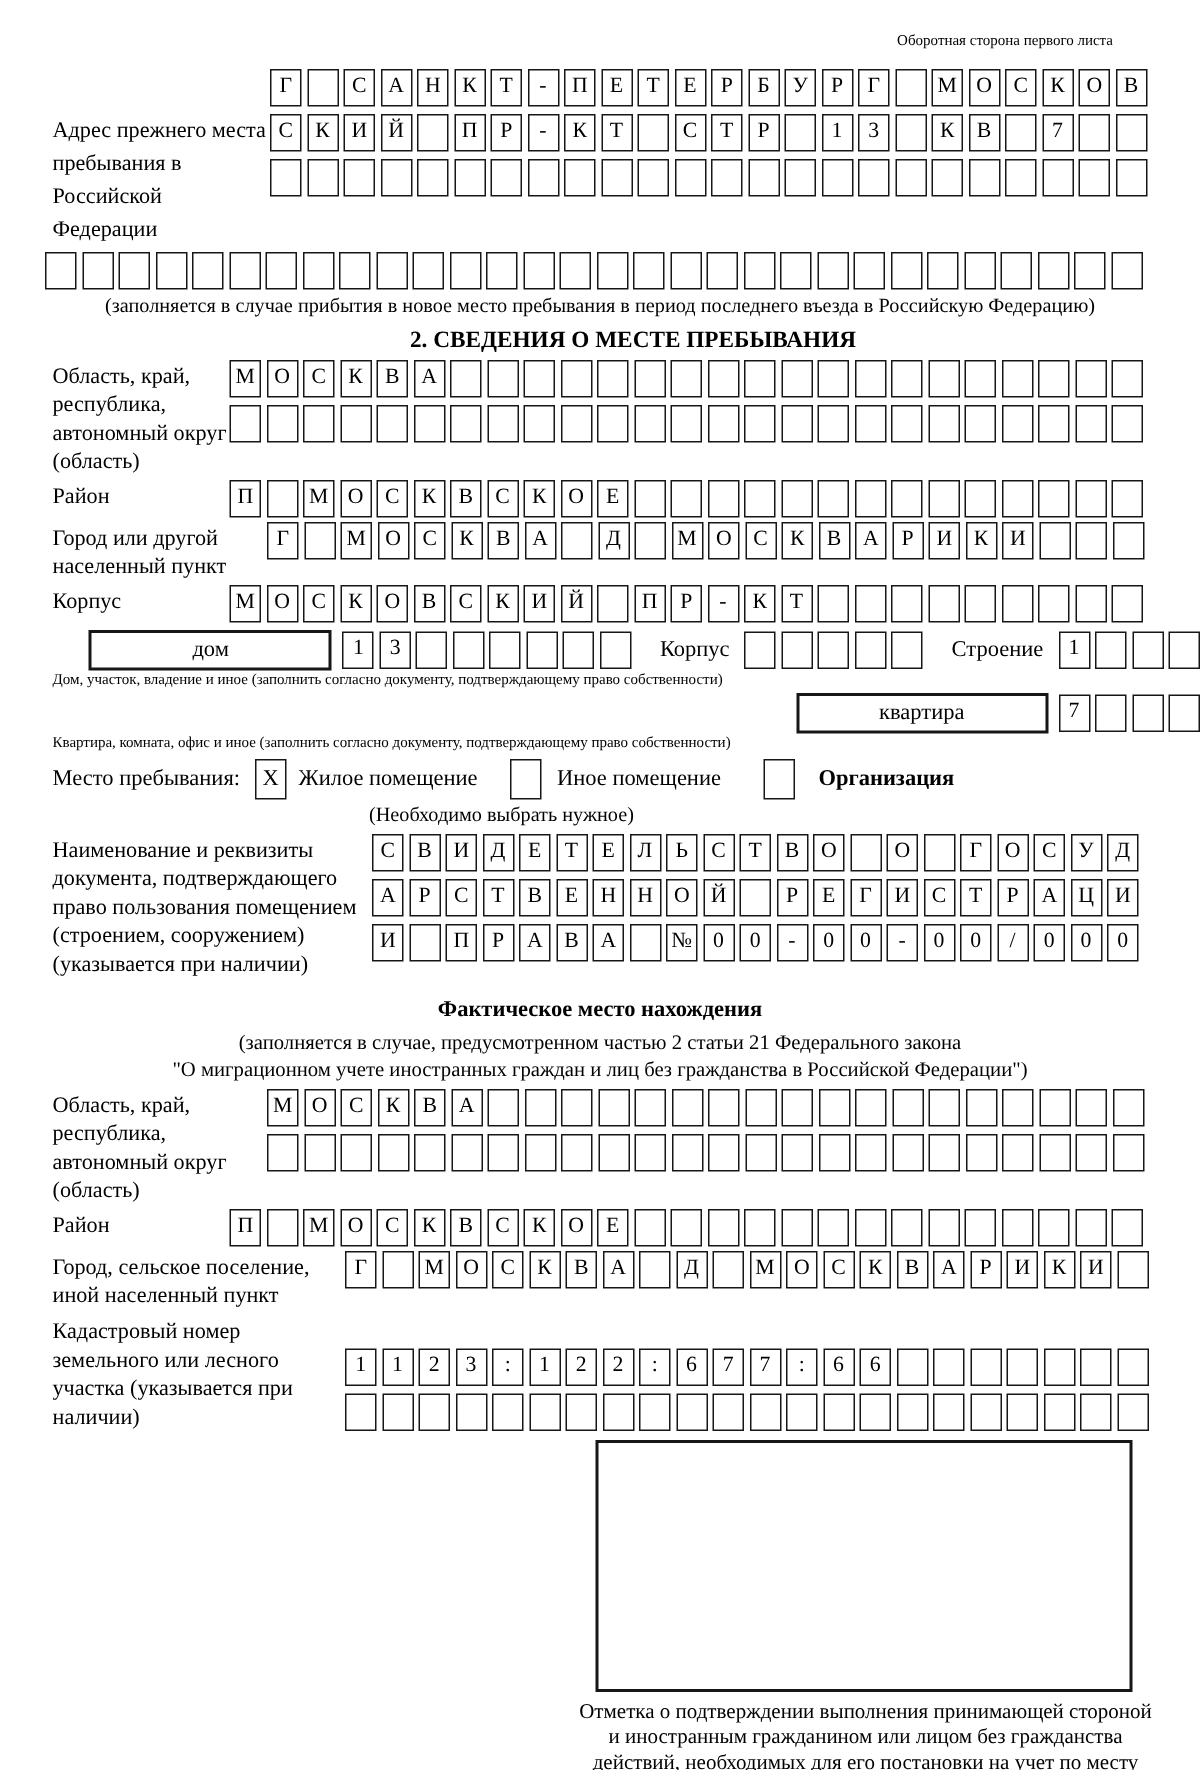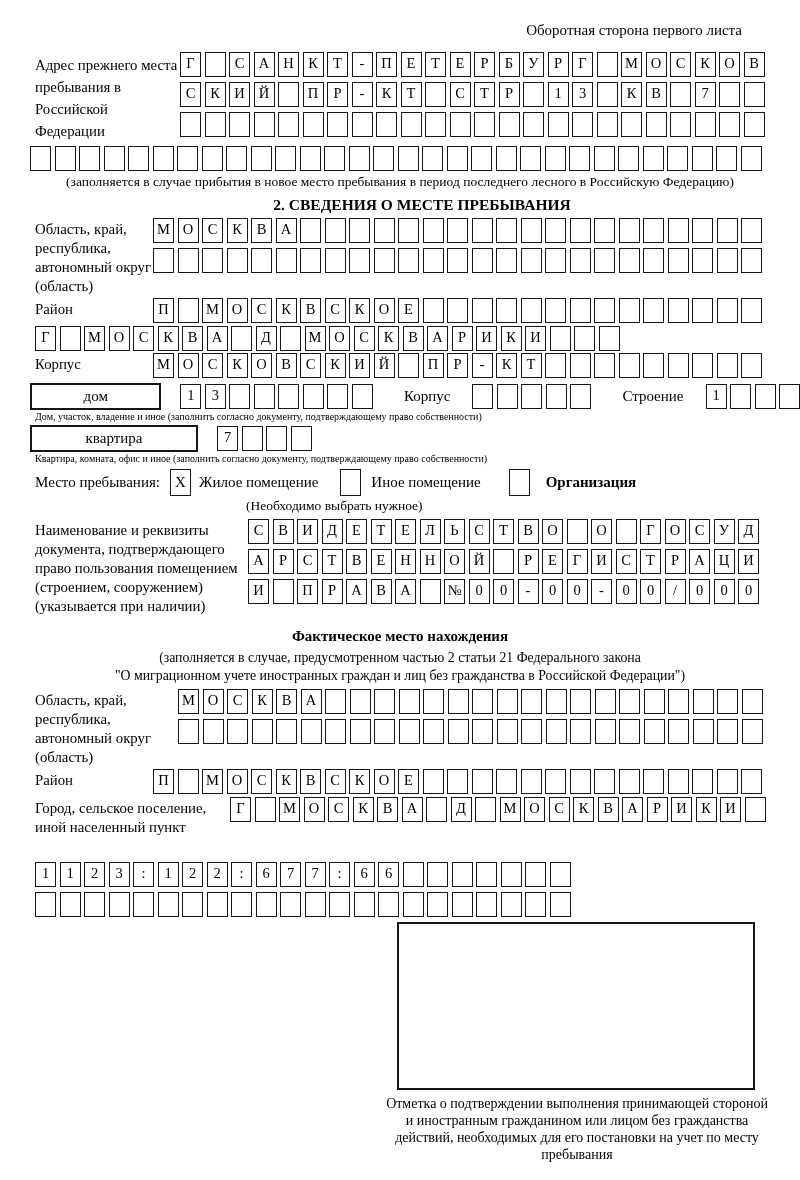--- a/index.html
+++ b/index.html
@@ -1,42 +1,42 @@
 <!DOCTYPE html>
 <html><head>
 <meta charset="utf-8">
 <style>
   html,body { margin:0; padding:0; background:#fff; }
   .page {
     position:relative; width:800px; height:1180px; background:#ffffff; color:#000;
     font-family:"Liberation Serif","DejaVu Serif",serif; overflow:hidden;
   }
-  .corner { text-align:right; padding:22px 58px 0 0; font-size:15px; }
+  .corner { text-align:right; padding:22px 58px 0 0; font-size:10px; }
 
   
   .cells { display:flex; gap:3.5px; }
   .cell {
     box-sizing:border-box; flex:0 0 21px; width:21px; height:25px;
     border:1.7px solid #161616; text-align:center; font-size:14.5px; line-height:21.5px;
     background:#fff;
   }
   .rows { display:flex; flex-direction:column; gap:5px; }
 
   .fieldrow { display:flex; margin-left:35px; }
   .flabel { font-size:14.8px; line-height:19px; padding-top:2px; flex:0 0 auto; }
   .w145 { width:145px; } .w118 { width:118px; } .w143 { width:143px; }
   .w213 { width:213px; } .w195 { width:195px; }
-  .lh22 { line-height:22px; }
+  .lh22 { line-height:22px;margin-top:28px; }
 
   .fullrow { margin:4px 0 0 30px; }
   .caption-center { text-align:center; font-size:13.5px; margin-top:3px; }
   .caption-left { margin:1px 0 0 35px; font-size:10px; }
   .sec-title { text-align:center; font-weight:bold; font-size:15.5px; margin-top:6px;padding-left:44px; }
 
-  .house-row { display:flex; align-items:center; margin:5px 0 0 30px; gap:19px; font-size:15px; }
+  .house-row { display:flex; align-items:center; margin:5px 0 0 30px; gap:7px; font-size:15px;justify-content:flex-end; }
   .wide-box {
     box-sizing:border-box; border:2px solid #161616; height:27px;
     display:flex; align-items:center; justify-content:center; font-size:15px;
   }
   .box-dom { width:162px; } .box-kv { width:168px; }
   .inline-label { margin:0 3px; }
   .ml12 { margin-left:12px; }
 
   .stay-row { display:flex; align-items:center; margin:5px 0 0 35px; font-size:15px; }
   .checkbox {
@@ -174,21 +174,21 @@
       <span class="cell"></span>
       <span class="cell"></span>
       <span class="cell"></span>
       <span class="cell"></span>
       <span class="cell"></span>
       <span class="cell"></span>
       <span class="cell"></span>
       <span class="cell"></span>
       <span class="cell"></span>
     </div>
-  <div class="caption-center">(заполняется в случае прибытия в новое место пребывания в период последнего лесного в Российскую Федерацию)</div>
+  <div class="caption-center">(заполняется в случае прибытия в новое место пребывания в период последнего въезда в Российскую Федерацию)</div>
 
   <div class="sec-title">2. СВЕДЕНИЯ О МЕСТЕ ПРЕБЫВАНИЯ</div>
 
   <div class="fieldrow mt4">
     <div class="flabel w118">Область, край, республика, автономный округ (область)</div>
     <div class="rows">
       <div class="cells">
           <span class="cell">М</span>
           <span class="cell">О</span>
           <span class="cell">С</span>
@@ -270,20 +270,21 @@
         <span class="cell"></span>
         <span class="cell"></span>
         <span class="cell"></span>
         <span class="cell"></span>
         <span class="cell"></span>
         <span class="cell"></span>
       </div>
   </div>
 
   <div class="fieldrow mt3">
+    <div class="flabel w143">Город или другой населенный пункт</div>
     <div class="cells">
         <span class="cell">Г</span>
         <span class="cell"></span>
         <span class="cell">М</span>
         <span class="cell">О</span>
         <span class="cell">С</span>
         <span class="cell">К</span>
         <span class="cell">В</span>
         <span class="cell">А</span>
         <span class="cell"></span>
@@ -582,20 +583,21 @@
         <span class="cell">А</span>
         <span class="cell">Р</span>
         <span class="cell">И</span>
         <span class="cell">К</span>
         <span class="cell">И</span>
         <span class="cell"></span>
       </div>
   </div>
 
   <div class="fieldrow mt3">
+    <div class="flabel w195">Кадастровый номер земельного или лесного участка (указывается при наличии)</div>
     <div class="rows cad-rows">
       <div class="cells">
           <span class="cell">1</span>
           <span class="cell">1</span>
           <span class="cell">2</span>
           <span class="cell">3</span>
           <span class="cell">:</span>
           <span class="cell">1</span>
           <span class="cell">2</span>
           <span class="cell">2</span>

